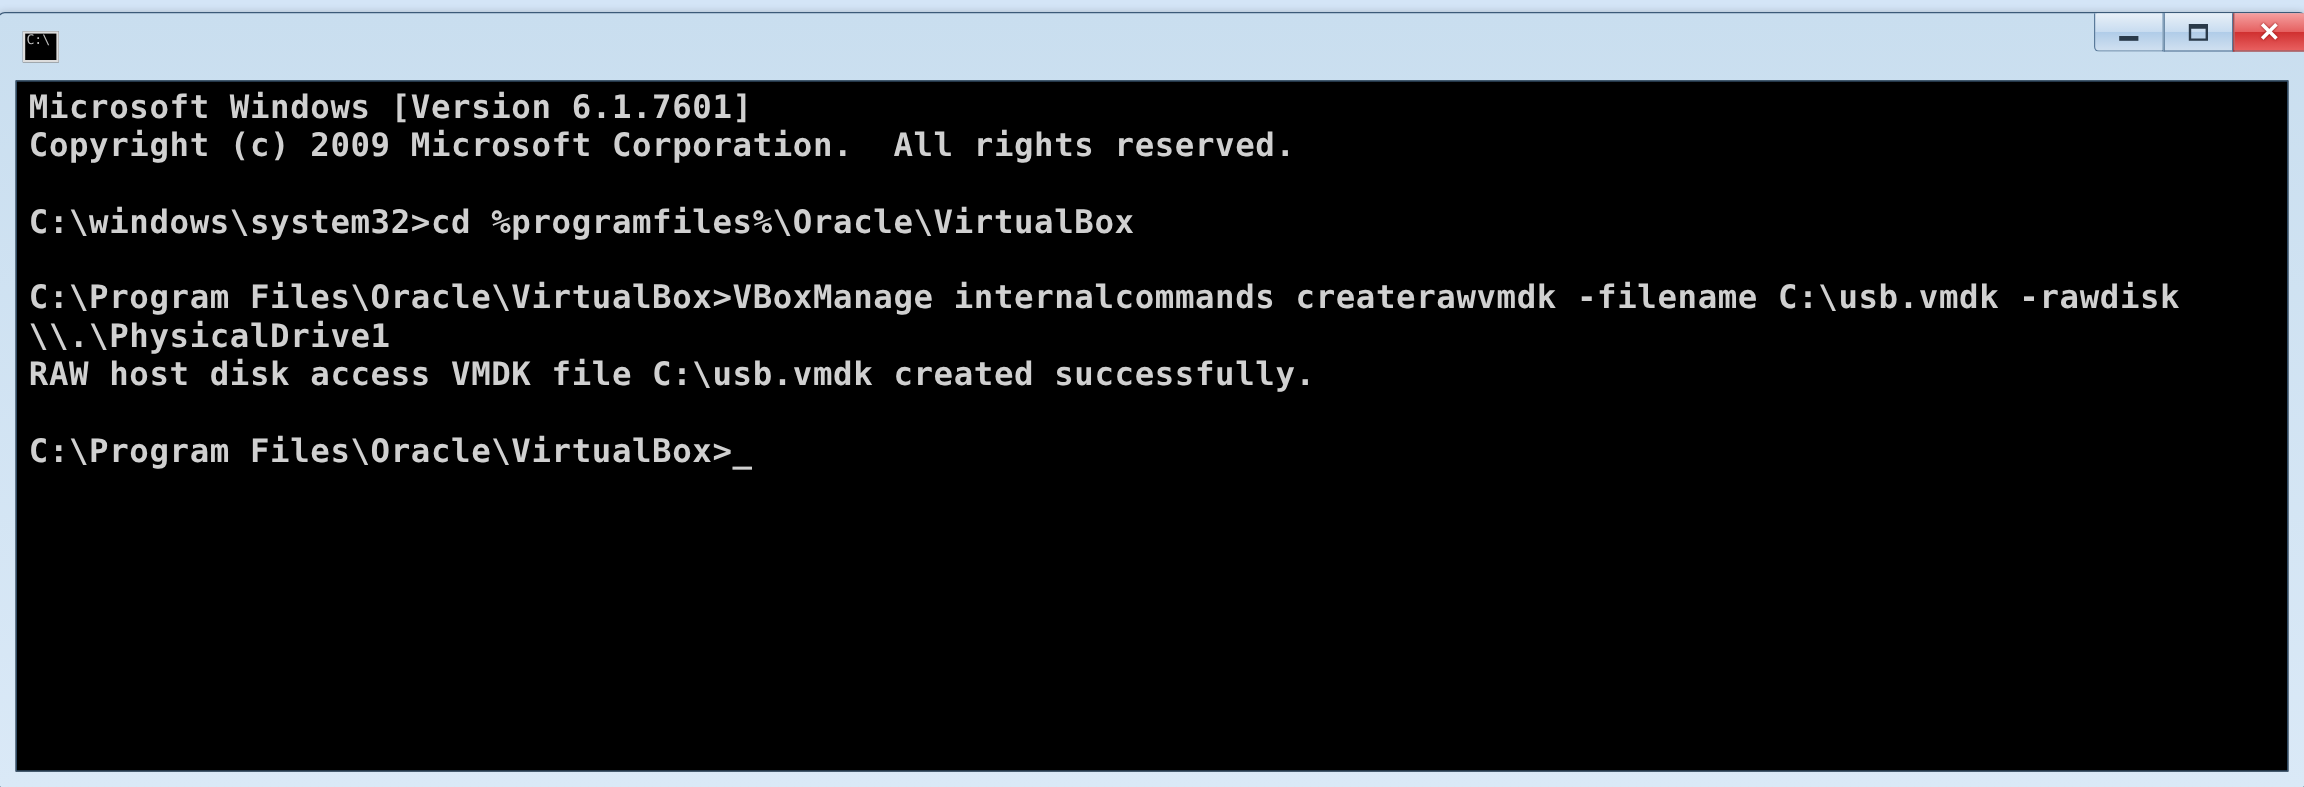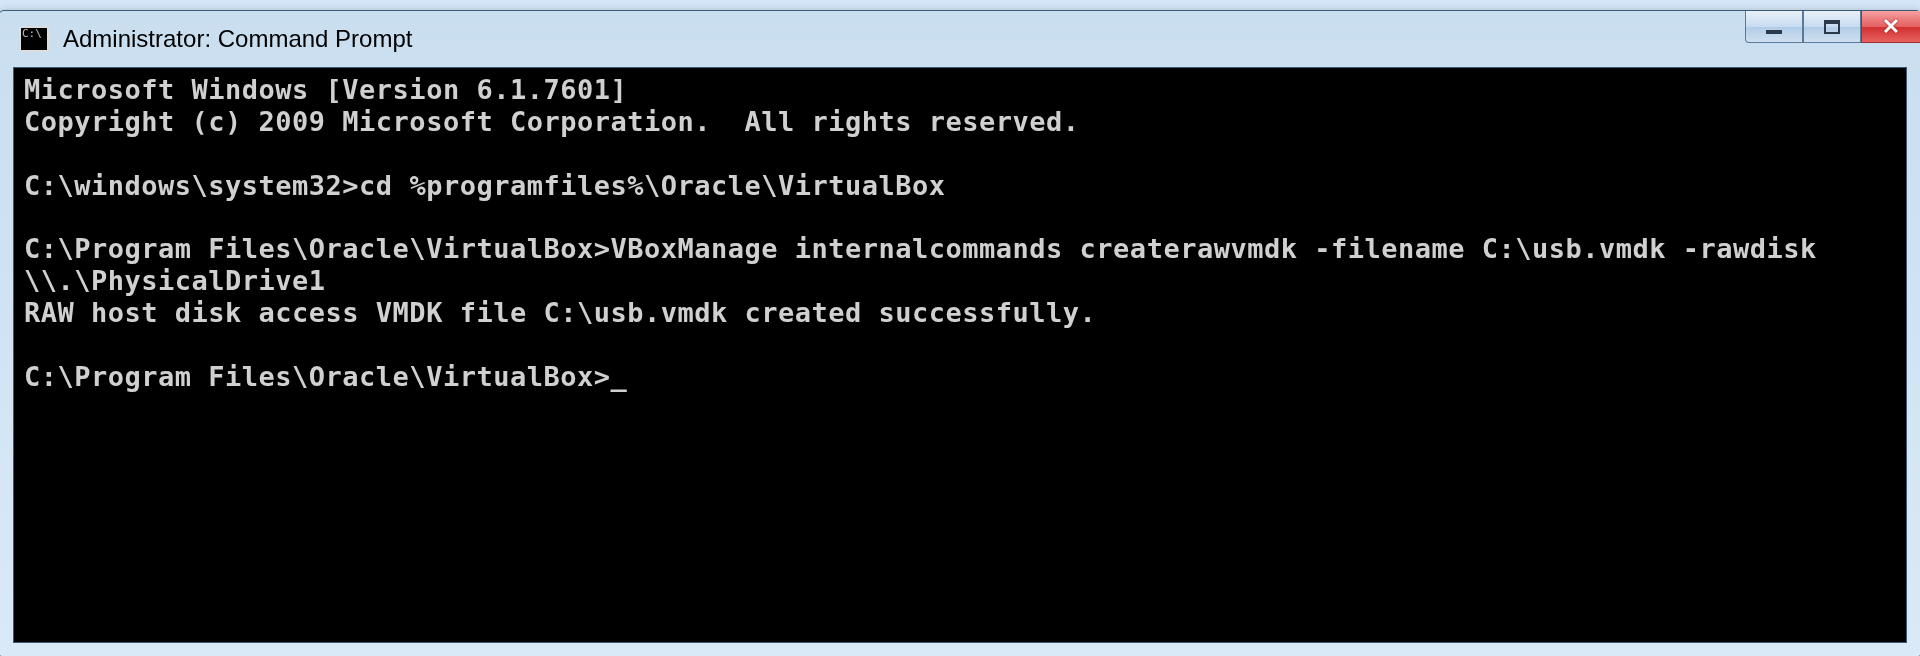--- a/index.html
+++ b/index.html
@@ -130,21 +130,20 @@
     @keyframes blink {
       50% { opacity: 0; }
     }
   </style>
 </head>
 <body>
 
 <div class="window">
   <div class="titlebar">
     <span class="titlebar-icon"></span>
-    <span class="titlebar-text">Administrator: Command Prompt</span>
     <div class="window-controls">
       <div class="window-btn minimize">
         <div class="minimize-glyph"></div>
       </div>
       <div class="window-btn maximize">
         <div class="maximize-glyph"></div>
       </div>
       <div class="window-btn close">
         <span class="close-glyph">✕</span>
       </div>

